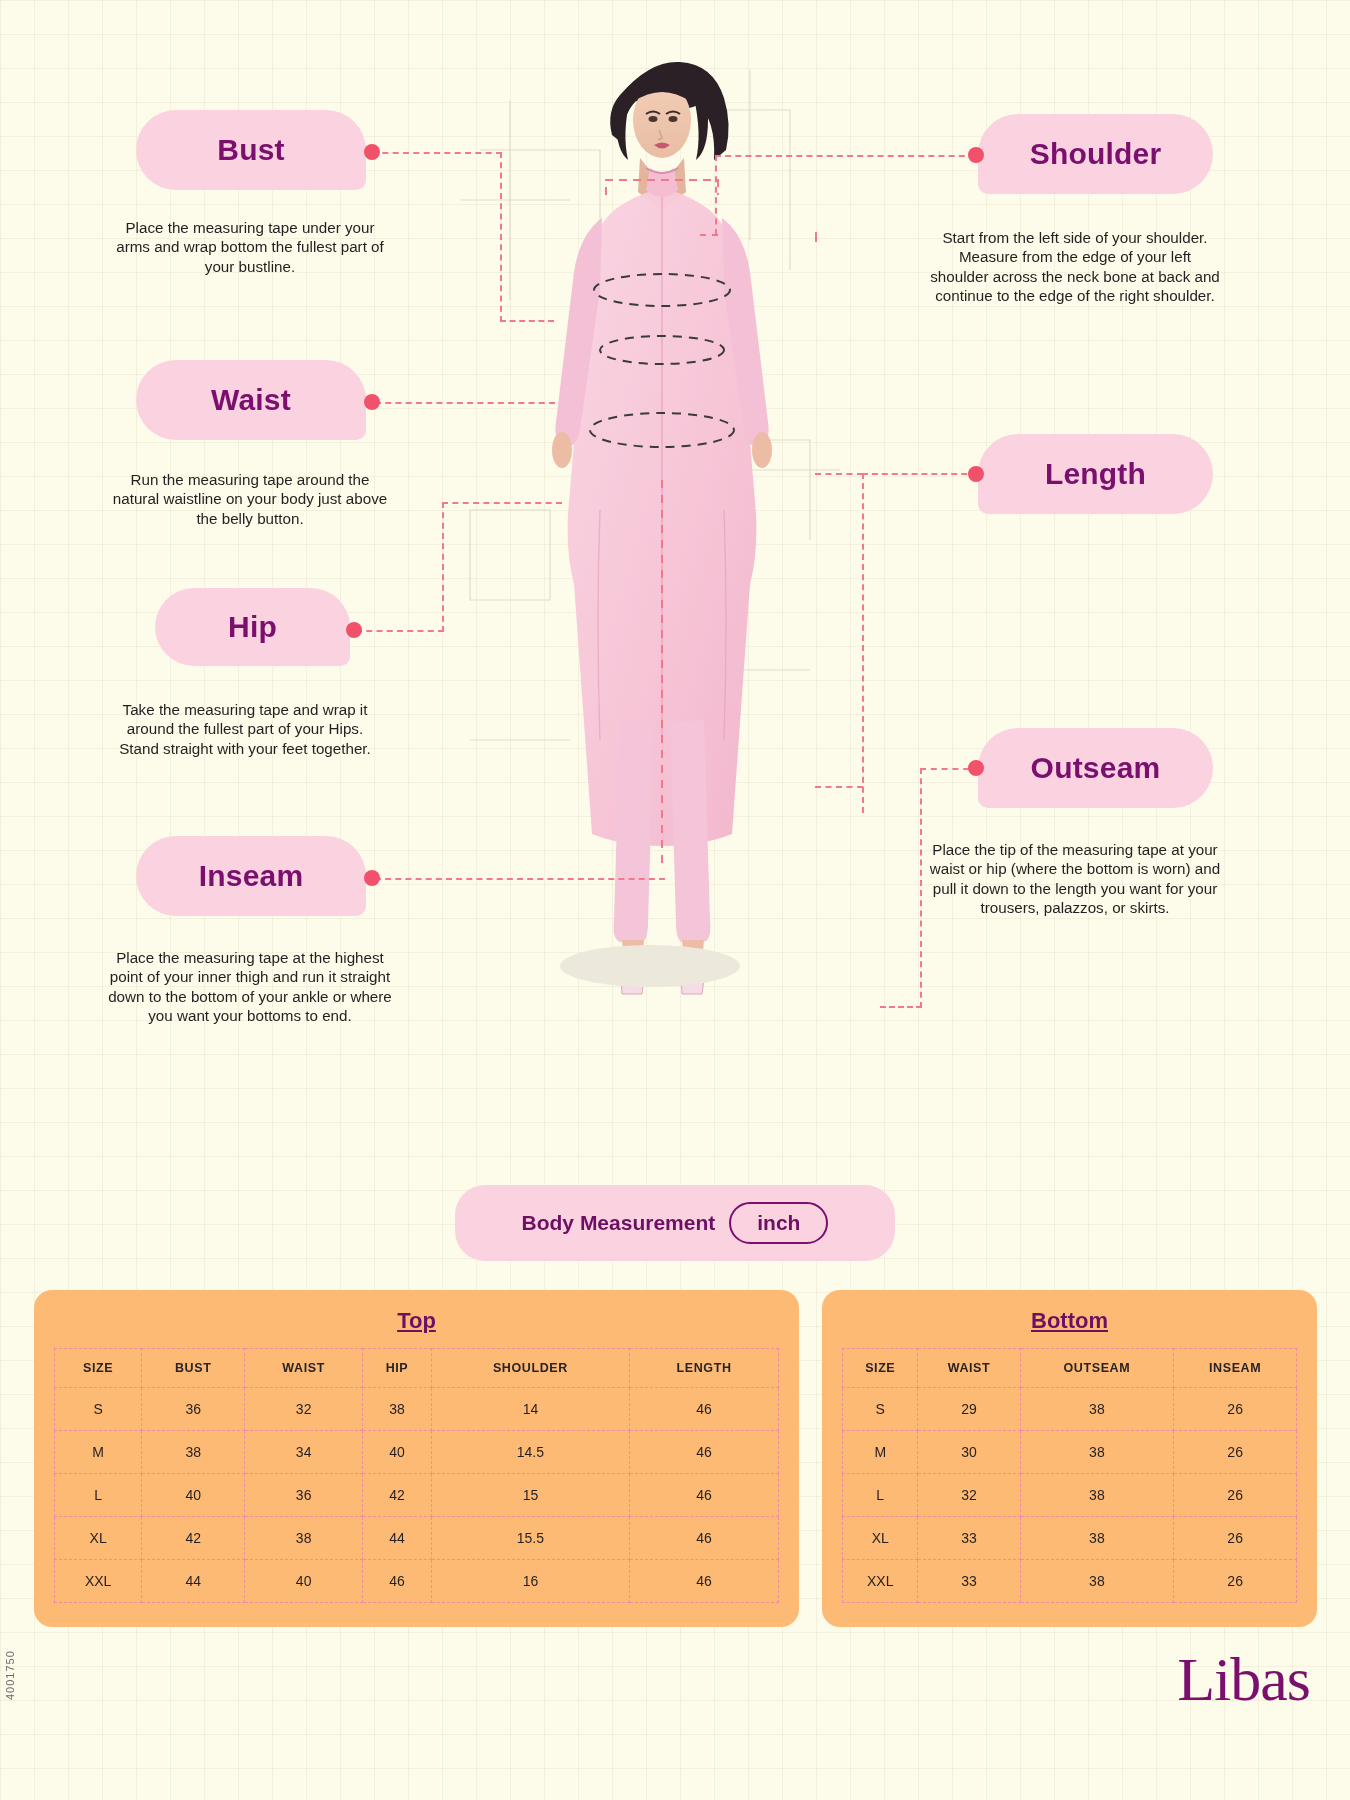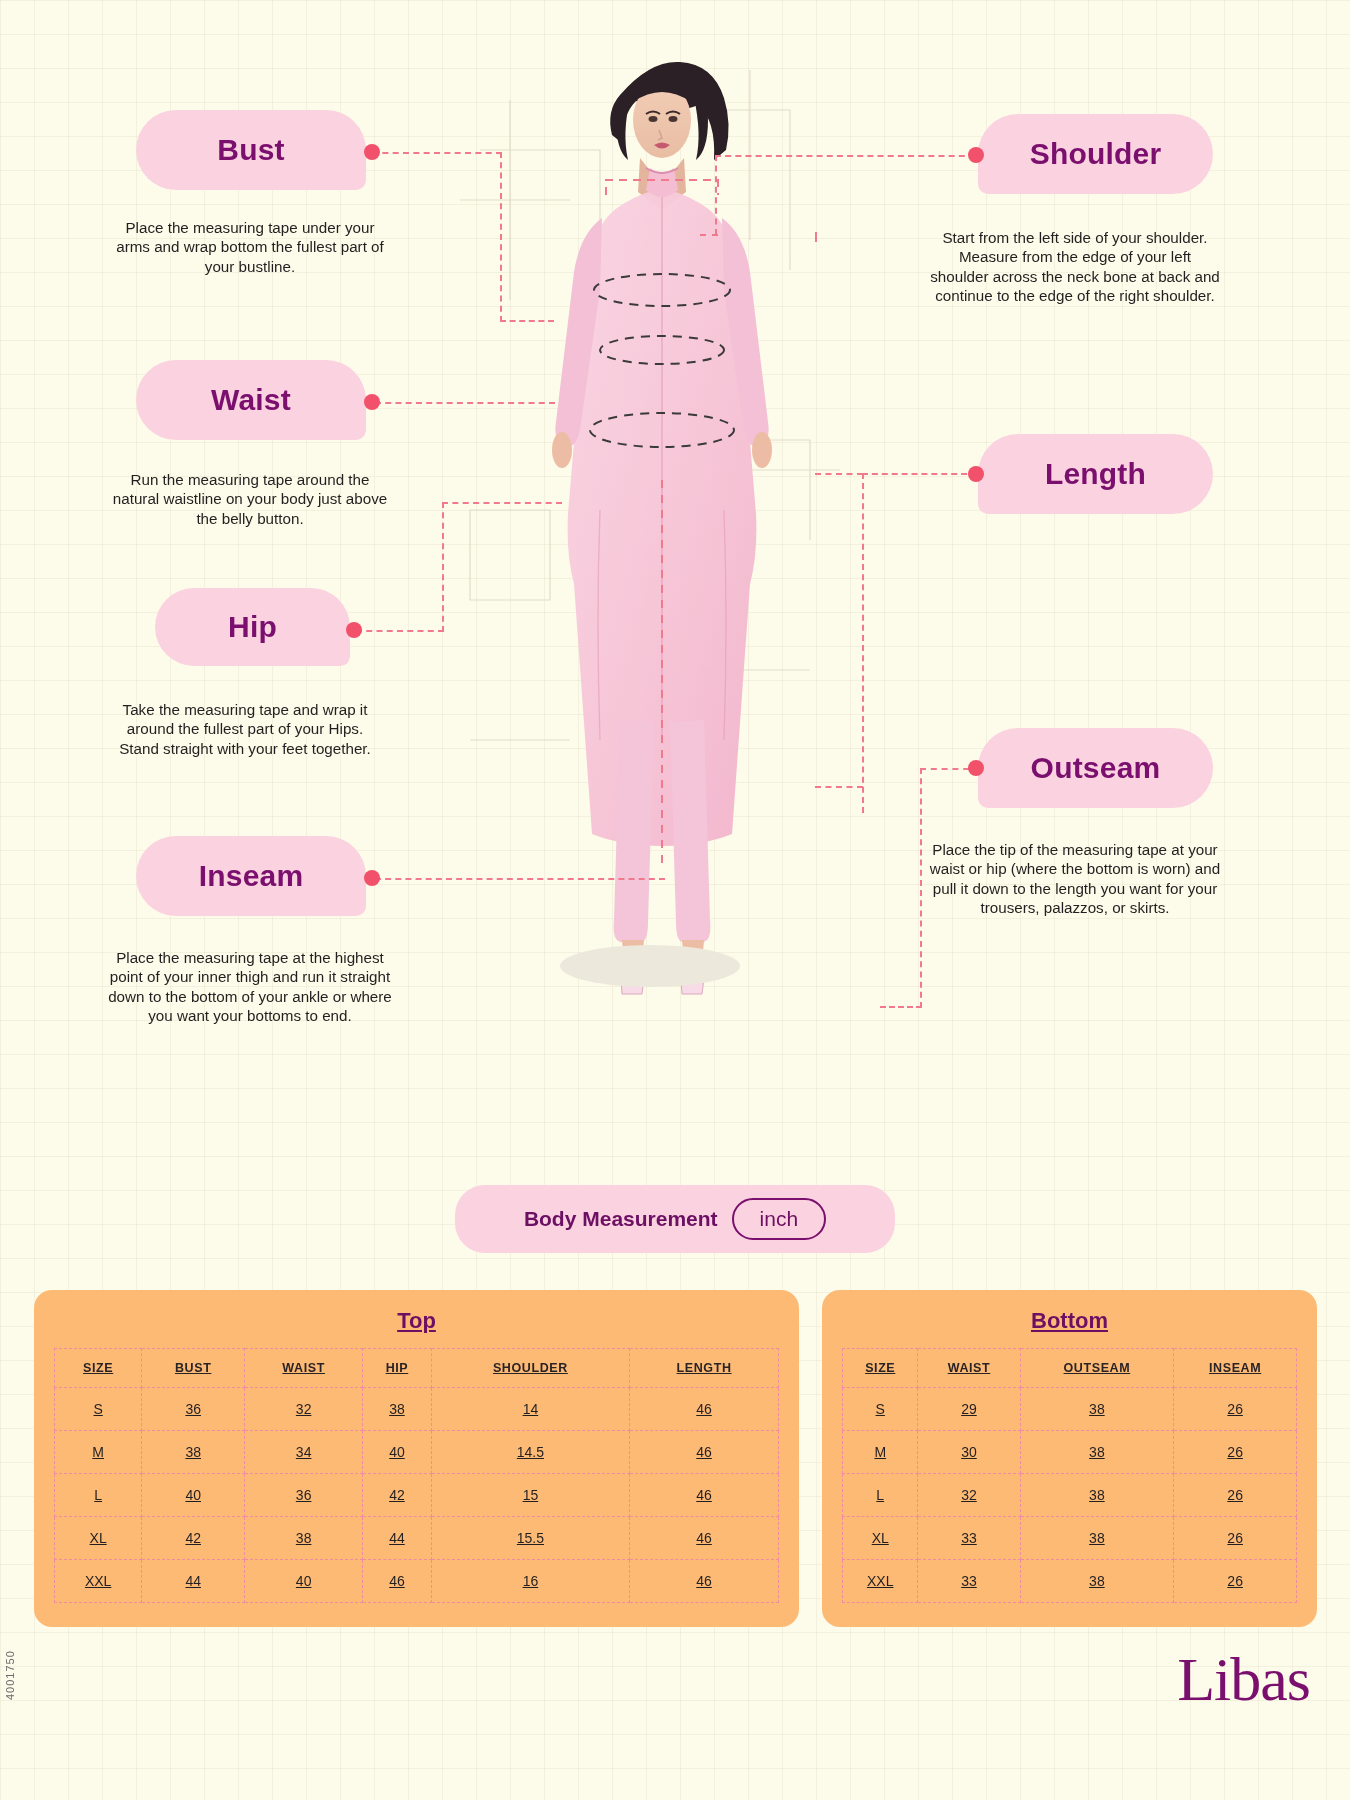--- a/index.html
+++ b/index.html
@@ -65,32 +65,32 @@
     left:110px; top:905px;
     width:180px; height:42px;
     background:#ece9dc;
     border-radius:50%;
   }
 
   
   .bm-bar{
     position:absolute;
     left:455px; top:1185px;
-    width:440px; height:68px;
+    width:440px; height:76px;
     background:#fbd3e0;
     border-radius:30px;
     display:flex; align-items:center; justify-content:center;
     gap:14px;
   }
   .bm-label{ color:#6d0f63; font-size:21px; font-weight:bold; }
   .bm-unit{
     border:2px solid #7a0f6e;
     border-radius:22px;
     color:#6d0f63;
-    font-size:21px; font-weight:normal;
+    font-size:21px; font-weight:bold;
     padding:7px 26px;
     background:transparent;
   }
 
   
   .table-card{
     position:absolute;
     background:#fdba74;
     border-radius:18px;
     padding:18px 20px 24px 20px;
@@ -101,21 +101,20 @@
     font-size:22px;
     font-weight:bold;
     text-decoration:underline;
     margin-bottom:14px;
   }
   table{ border-collapse:collapse; width:100%; }
   th, td{
     border:1px dashed #f08ba2;
     text-align:center;
     color:#231f20;
-    text-decoration:underline;
   }
   th{
     font-size:12.5px;
     letter-spacing:.6px;
     font-weight:bold;
     padding:12px 2px;
     color:#2a2326;
   }
   td{
     font-size:14px;

